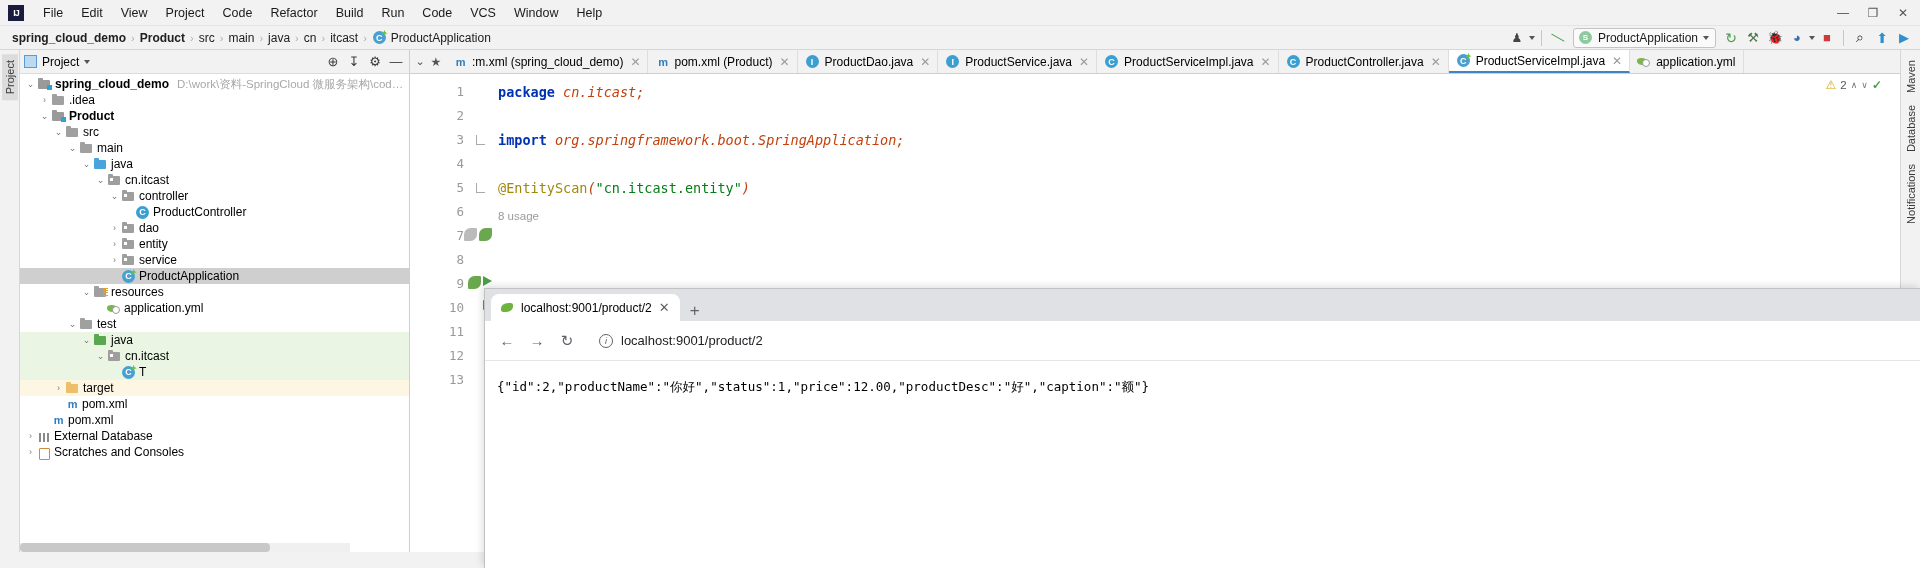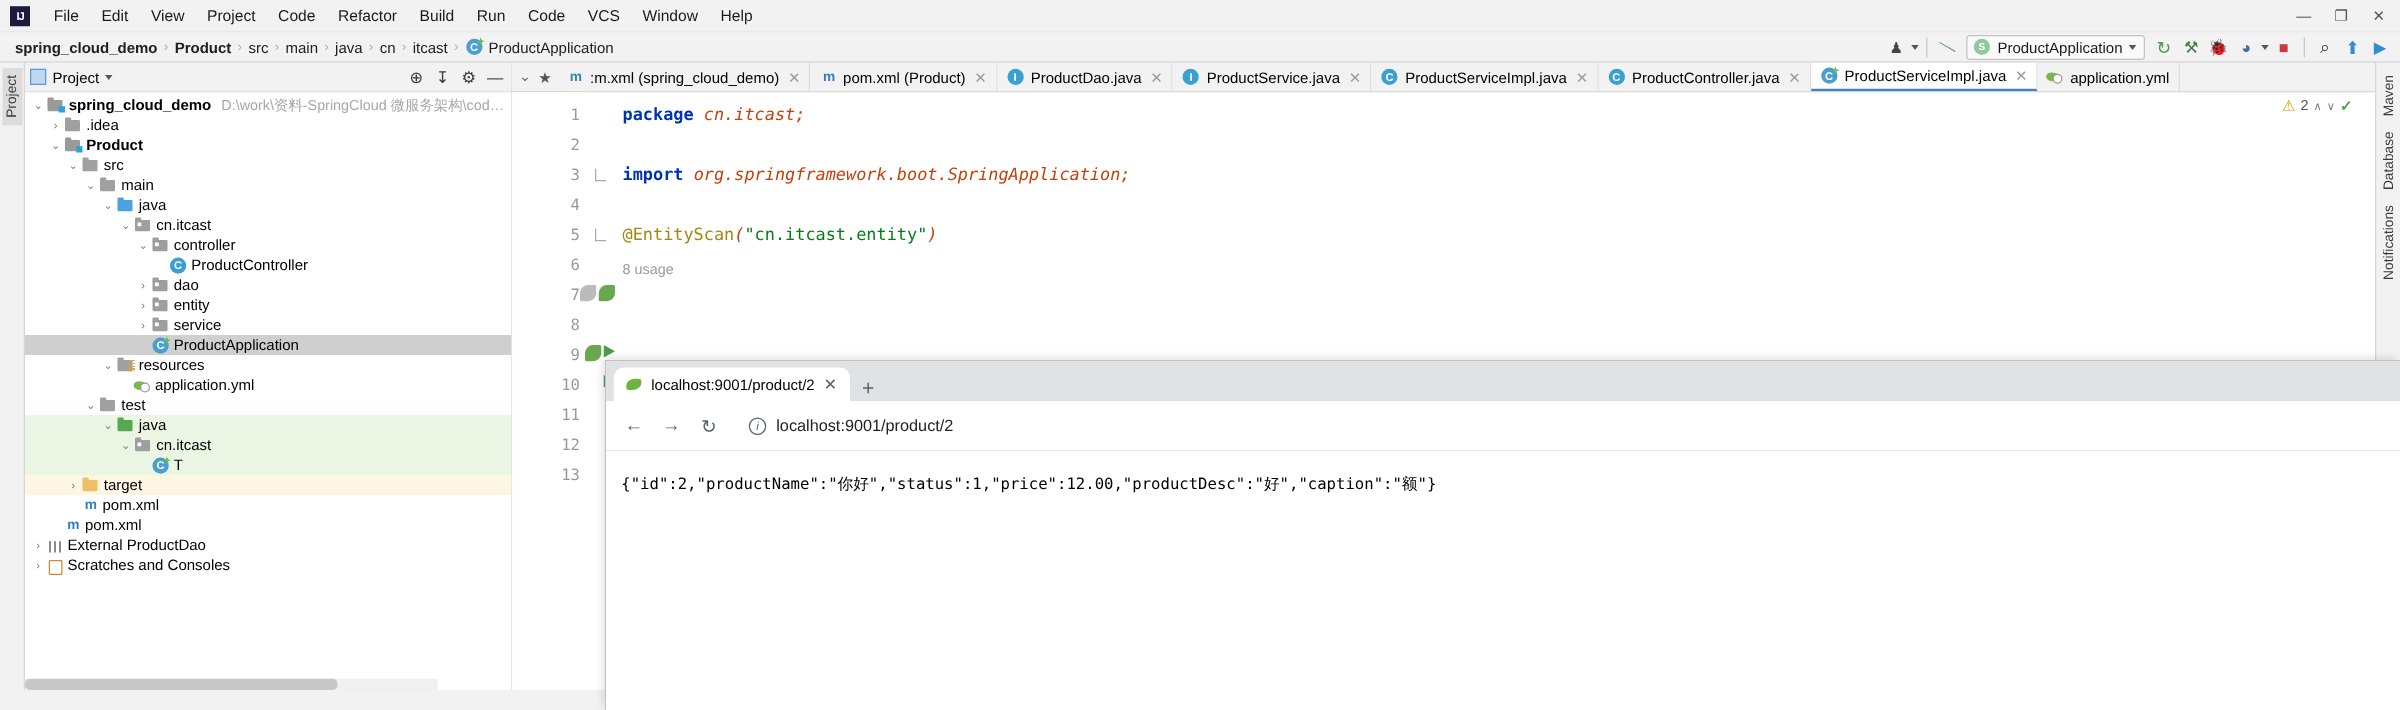--- a/index.html
+++ b/index.html
@@ -508,21 +508,21 @@
             <span class="tlabel">pom.xml</span>
           </div>
           <div class="trow" style="padding-left: 18px;">
             <span class="twist"></span>
             <span class="ic-mvn">m</span>
             <span class="tlabel">pom.xml</span>
           </div>
           <div class="trow" style="padding-left: 4px;">
             <span class="twist">›</span>
             <span class="ic-lib"></span>
-            <span class="tlabel">External ProductDao</span>
+            <span class="tlabel">External Database</span>
           </div>
           <div class="trow" style="padding-left: 4px;">
             <span class="twist">›</span>
             <span class="ic-scratch"></span>
             <span class="tlabel">Scratches and Consoles</span>
           </div>
         </div>
       <div class="scroll-h">
           <div class="thumb"></div>
         </div>

